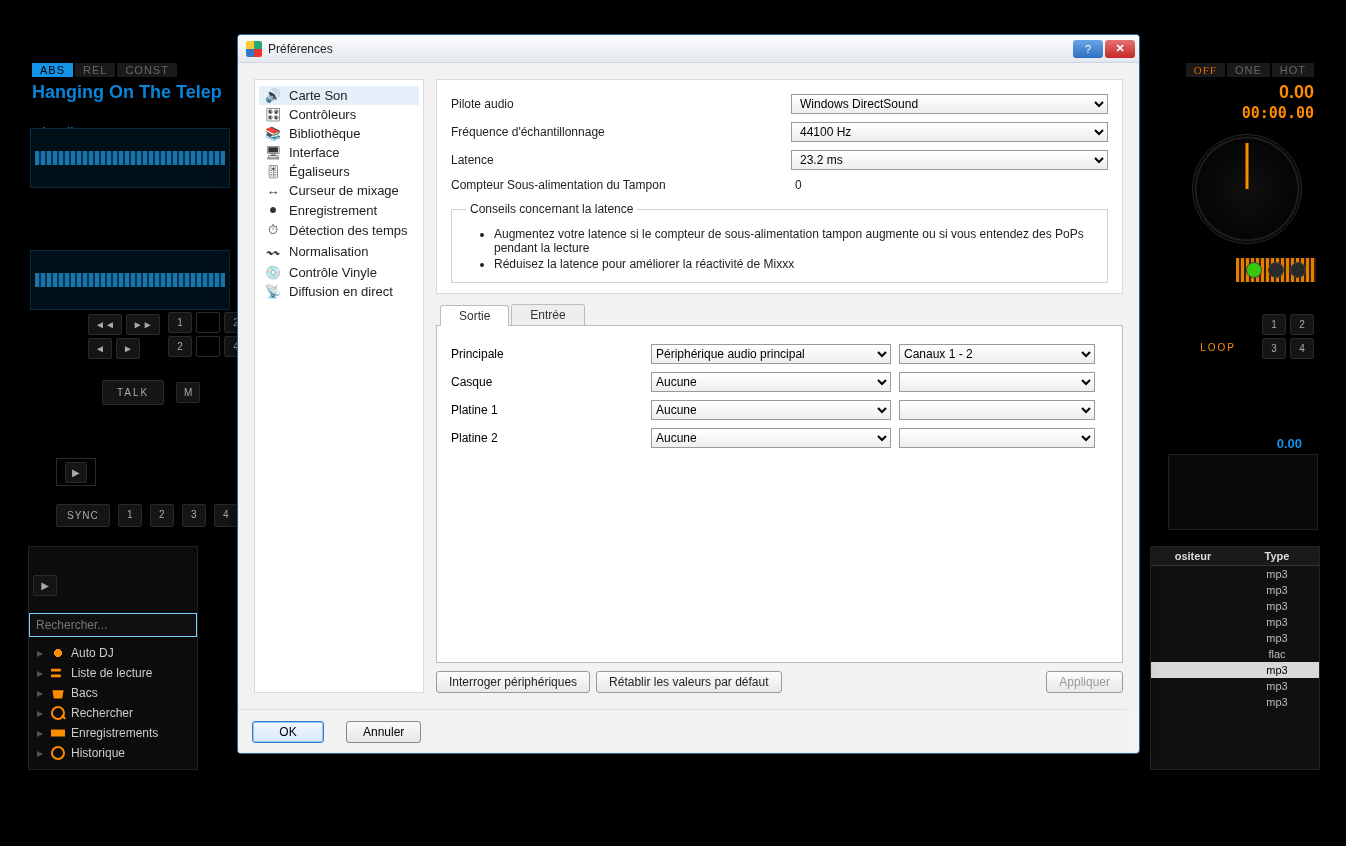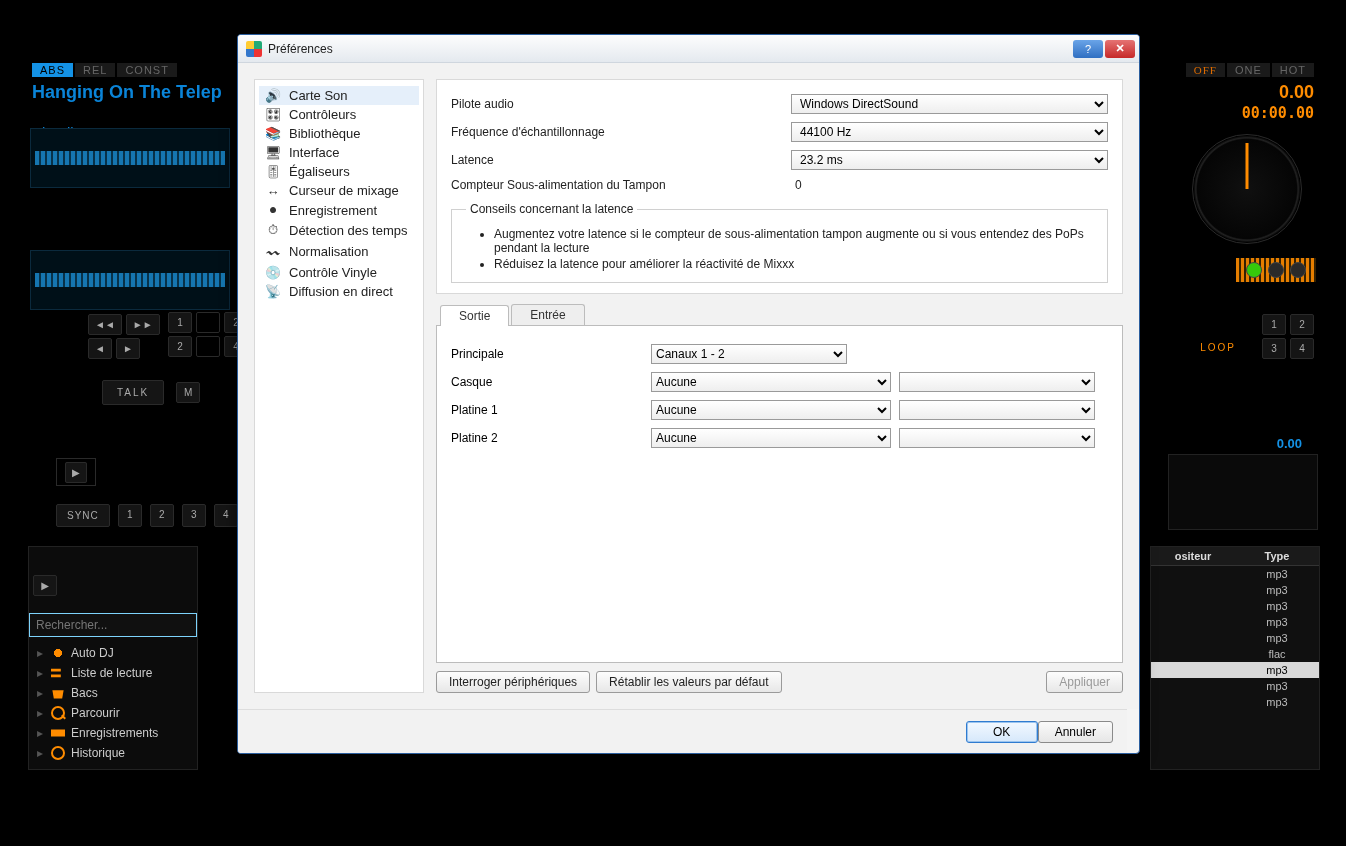--- a/index.html
+++ b/index.html
@@ -99,21 +99,21 @@
 .out-row { display:flex; align-items:center; padding:4px 0; font-size:12px;}
 .out-row .lbl { width:200px; }
 .out-row select { width:240px; height:20px; font-size:12px; background:linear-gradient(#fff,#eee); border:1px solid #9a9a9a; margin-right:8px;}
 .out-row select.chan { width:196px; }
 
 .btn-row { display:flex; gap:6px; padding:8px 0 0 0; }
 .pbtn { background:linear-gradient(#fdfdfd,#e7e7e7); border:1px solid #9a9a9a; border-radius:3px; padding:3px 12px; font-size:12px; color:#222;}
 .pbtn:disabled { color:#9a9a9a; }
 .btn-row .spacer { flex:1; }
 
-.win-footer { position:absolute; left:0; right:12px; bottom:0; height:44px; background:#f2f2f2; display:flex; align-items:center; justify-content:flex-end; padding:0 14px; gap:0; border-top:1px solid #ddd;}
+.win-footer { position:absolute; left:0; right:12px; bottom:0; height:44px; background:#f2f2f2; display:flex; align-items:center; justify-content:flex-start; padding:0 14px; gap:22px; border-top:1px solid #ddd;}
 .fbtn { min-width:72px; padding:3px 16px; border-radius:3px; font-size:12px; border:1px solid #8a8a8a; background:linear-gradient(#fafafa,#e6e6e6);}
 .fbtn.primary { border:1px solid #2f7bd0; box-shadow:0 0 0 1px #9cc5ef inset; background:linear-gradient(#f2f8ff,#d6e8fb);}
 </style>
 </head>
 <body>
 
 <div class="dj-bg">
   <div class="mode-row">
     <span class="mode-seg on">ABS</span>
     <span class="mode-seg">REL</span>
@@ -200,21 +200,21 @@
           <span>Liste de lecture</span>
         </li>
         <li>
           <span style="color: rgb(85, 85, 85); width: 8px;">▸</span>
           <span class="ic ic-bin"></span>
           <span>Bacs</span>
         </li>
         <li>
           <span style="color: rgb(85, 85, 85); width: 8px;">▸</span>
           <span class="ic ic-brw"></span>
-          <span>Parcourir</span>
+          <span>Rechercher</span>
         </li>
         <li>
           <span style="color: rgb(85, 85, 85); width: 8px;">▸</span>
           <span class="ic ic-rec"></span>
           <span>Enregistrements</span>
         </li>
         <li>
           <span style="color: rgb(85, 85, 85); width: 8px;">▸</span>
           <span class="ic ic-hist"></span>
           <span>Historique</span>
@@ -354,20 +354,21 @@
         </fieldset>
       </div>
 
       <div class="tabs">
         <div class="tab active">Sortie</div>
         <div class="tab">Entrée</div>
       </div>
       <div class="tab-panel" id="out-panel">
           <div class="out-row">
             <span class="lbl">Principale</span>
+            <select><option>Périphérique audio principal</option></select>
             <select class="chan"><option>Canaux 1 - 2</option></select>
           </div>
           <div class="out-row">
             <span class="lbl">Casque</span>
             <select><option>Aucune</option></select>
             <select class="chan"><option></option></select>
           </div>
           <div class="out-row">
             <span class="lbl">Platine 1</span>
             <select><option>Aucune</option></select>

